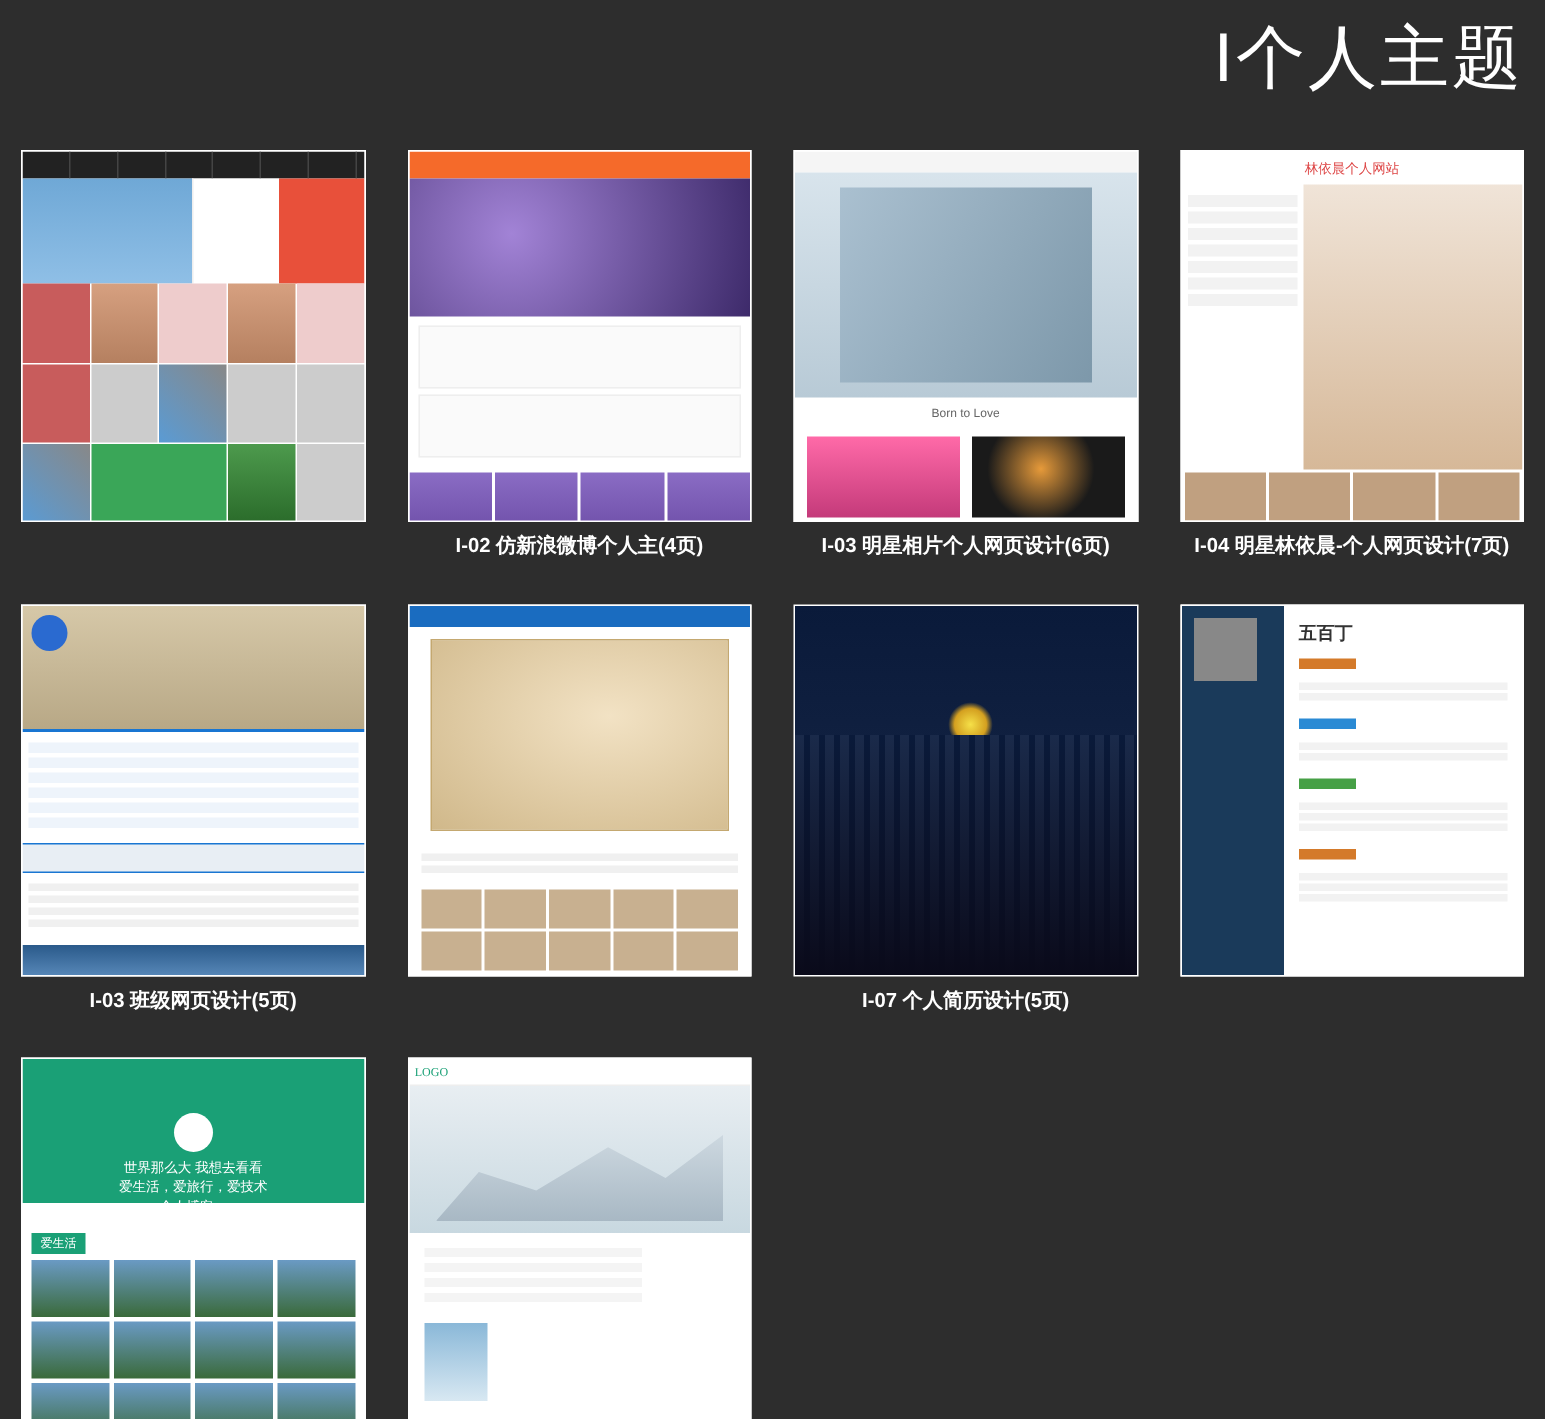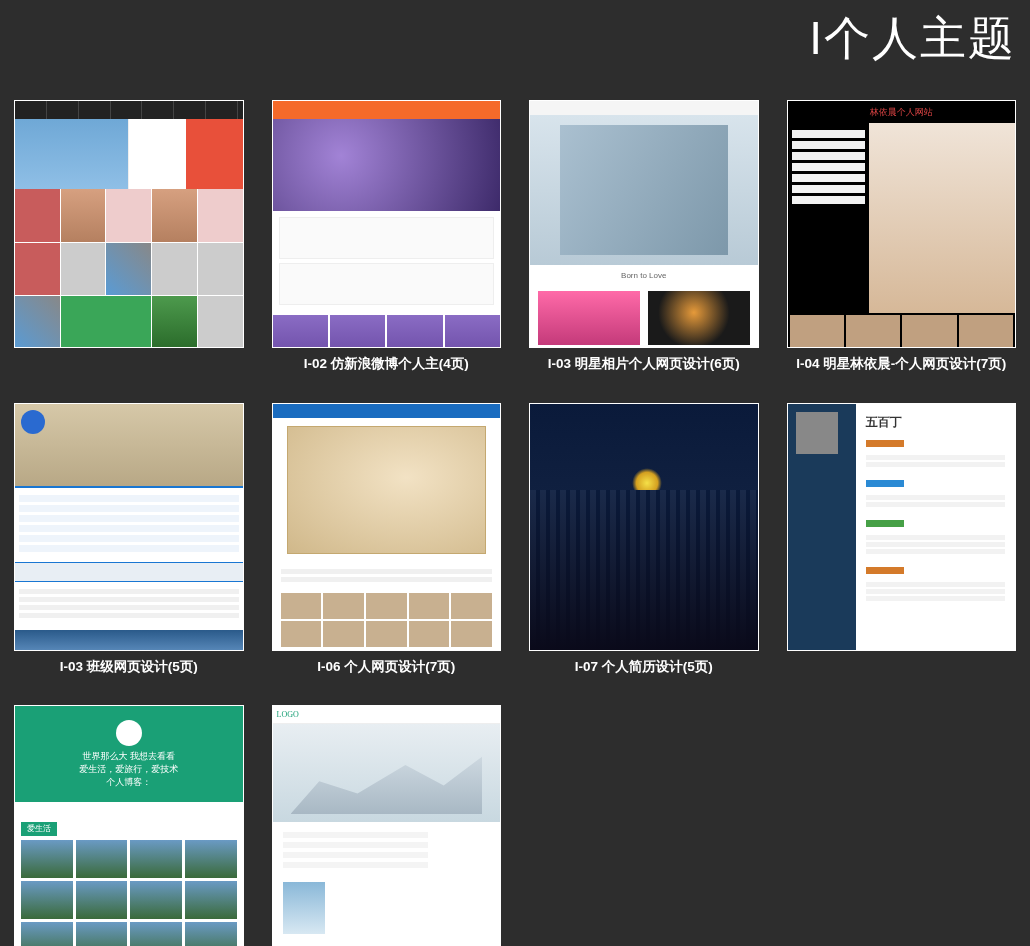--- a/index.html
+++ b/index.html
@@ -73,21 +73,21 @@
 
     .t3 { background: #fff; }
     .t3 .nav{height:14px;background:#f5f5f5;}
     .t3 .hero{height:150px;background:linear-gradient(#d8e4ec,#b8cad6);position:relative;}
     .t3 .hero::after{content:"";position:absolute;inset:10px 30px;background:linear-gradient(120deg,#aac0d0,#7d98aa);}
     .t3 .cap{height:22px;text-align:center;font-size:8px;color:#666;padding-top:6px;}
     .t3 .row{height:62px;display:flex;gap:8px;padding:4px 8px;}
     .t3 .row>div:first-child{flex:1;background:linear-gradient(#ff6aa8,#c43a7a);}
     .t3 .row>div:last-child{flex:1;background:radial-gradient(circle at 45% 40%,#e69a3a,#1a1a1a 55%);}
 
-    .t4 { background: #000000; }
+    .t4 { background: #ffffff; }
     .t4 .ttl{height:22px;text-align:center;font-size:9px;color:#d44;padding-top:5px;}
     .t4 .main4{height:190px;display:flex;}
     .t4 .side{flex:1;padding:4px;font-size:6px;color:#999;}
     .t4 .side p{height:8px;background:#f2f2f2;margin:3px 0;}
     .t4 .port{flex:2;background:linear-gradient(#f0e4d8,#d6b898);}
     .t4 .thumbs4{height:36px;display:grid;grid-template-columns:repeat(4,1fr);gap:2px;padding:2px;}
     .t4 .thumbs4>div{background:#c0a080;}
 
     .t5 { background:#fff; }
     .t5 .hdr5{height:82px;background:linear-gradient(#d6c8a8,#b8a886);position:relative;}
@@ -125,21 +125,21 @@
     .t9 .mn9{flex:1;padding:10px;}
     .t9 .mn9 h6{font-size:12px;color:#333;margin-bottom:4px;font-family:Liberation Mono, monospace;}
     .t9 .mn9 .sec{margin-bottom:8px;}
     .t9 .mn9 .lab{height:7px;width:38px;display:inline-block;margin-right:4px;margin-bottom:2px;}
     .t9 .c1{background:#d47a2a;}
     .t9 .c2{background:#2a8ad4;}
     .t9 .c3{background:#46a046;}
     .t9 .mn9 p{height:5px;background:#f2f2f2;margin:2px 0;}
 
     .t10 { background:#fff; }
-    .t10 .hd10{height:96px;background:#1aa076;color:#fff;text-align:center;padding-top:14px;font-size:9px;}
+    .t10 .hd10{height:96px;background:#1aa076;color:#fff;text-align:center;padding-top:36px;font-size:9px;}
     .t10 .hd10 .crc{width:26px;height:26px;border-radius:50%;background:#fff;margin:0 auto 4px;}
     .t10 .bd10{padding:6px;}
     .t10 .tab10{height:14px;background:#1aa076;width:36px;color:#fff;font-size:8px;text-align:center;line-height:14px;margin-top:14px;}
     .t10 .gal{display:grid;grid-template-columns:repeat(4,1fr);grid-template-rows:repeat(3,1fr);gap:3px;height:120px;margin-top:4px;}
     .t10 .gal>div{background:linear-gradient(#6a9ac4,#3a6a3a);}
 
     .t11 { background:#fff; }
     .t11 .nav11{height:18px;border-bottom:1px solid #eee;padding:4px;font-size:8px;color:#1aa076;font-family:Liberation Serif, serif;}
     .t11 .hero11{height:98px;background:linear-gradient(#e8eef2,#c8d8e0);position:relative;}
     .t11 .hero11::after{content:"";position:absolute;inset:8px 18px;background:linear-gradient(#dde6ec,#a8b8c4);
@@ -285,21 +285,20 @@
           <div></div>
           <div></div>
           <div></div>
           <div></div>
           <div></div>
           <div></div>
           <div></div>
           <div></div>
         </div>
     </div>
-    <div class="card-label">I-06 个人网页设计(7页)</div>
   </div>
 
   <div class="card">
     <div class="thumb t7">
       <div class="flare"></div>
         <div class="bld"></div>
     </div>
     <div class="card-label">I-07 个人简历设计(5页)</div>
   </div>
 

